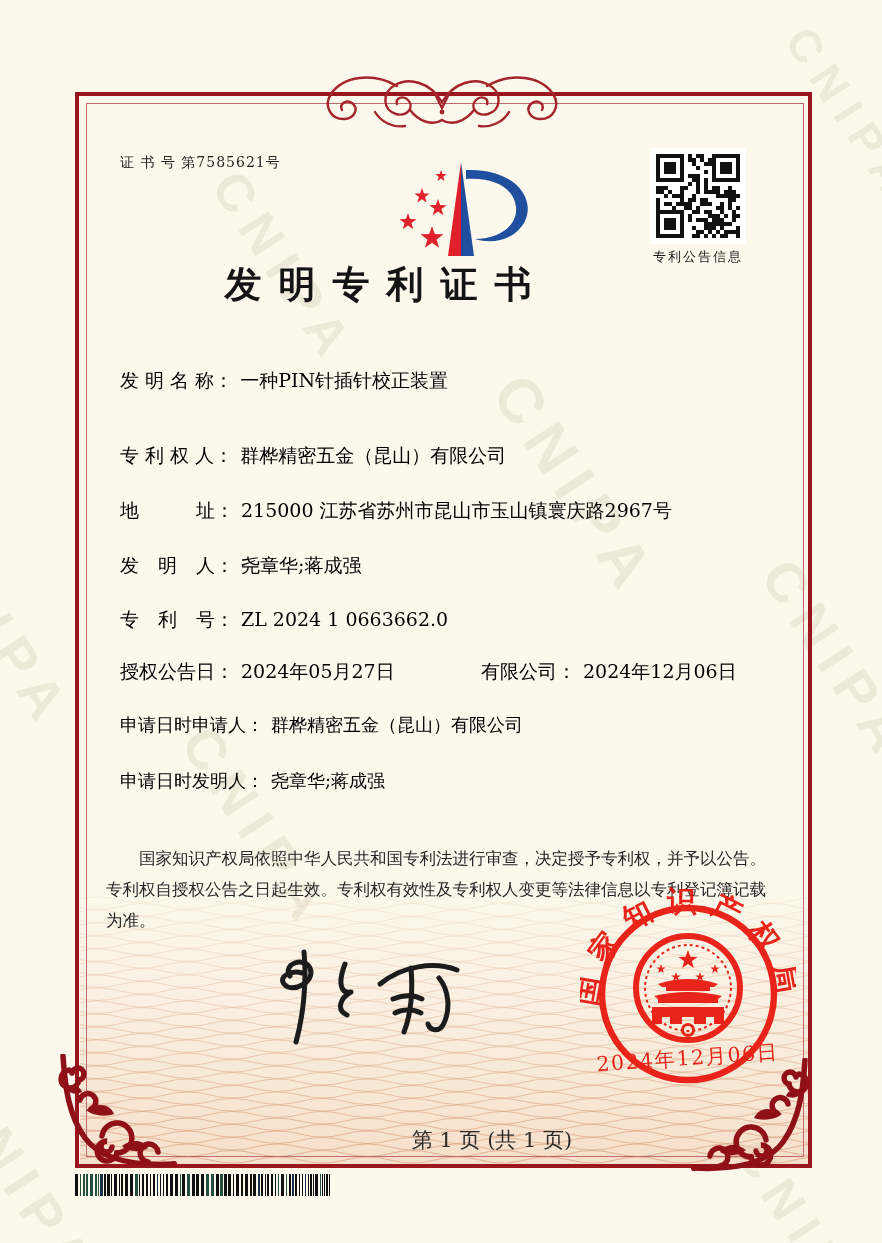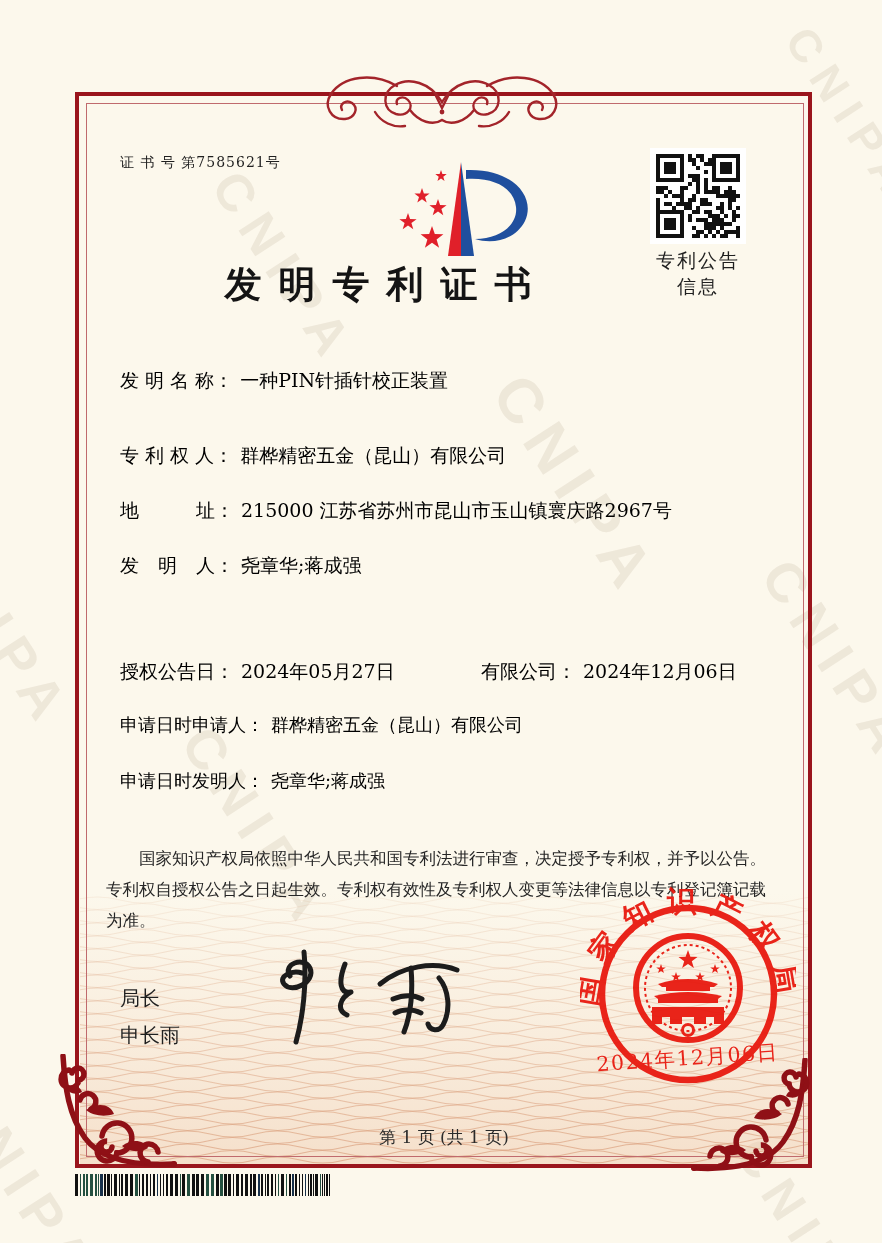--- a/index.html
+++ b/index.html
@@ -26,21 +26,21 @@
   .top-ornament{position:absolute;left:315px;top:70px;z-index:4;}
   .flourish{position:absolute;z-index:4;}
   .flourish.bl{left:56px;top:1054px;}
   .flourish.br{left:690px;top:1058px;transform:scaleX(-1);}
   
   .cert-no{position:absolute;left:120px;top:154px;font-size:14px;letter-spacing:1px;z-index:3;}
   .logo{position:absolute;left:382px;top:146px;z-index:3;}
   .qr-box{position:absolute;left:650px;top:148px;width:96px;height:96px;background:#fff;z-index:3;
     display:flex;align-items:center;justify-content:center;}
   .qr-label{position:absolute;left:650px;top:248px;width:96px;text-align:center;
-    font-size:19px;letter-spacing:2px;z-index:3;}
+    font-size:13px;letter-spacing:2px;z-index:3;}
   .cert-title{position:absolute;left:75px;top:260px;width:606px;text-align:center;
     font-size:37px;font-weight:bold;letter-spacing:17px;text-indent:17px;color:#141414;z-index:3;}
   
   .field{position:absolute;font-size:19px;white-space:nowrap;z-index:3;color:#000000;margin-top:8px;}
   .field .val{margin-left:7px;}
   .f1{left:120px;top:360px;}
   .f2{left:120px;top:435px;}
   .f3{left:120px;top:490px;}
   .f4{left:120px;top:545px;text-align:center;}
   .f5{left:120px;top:599px;}
@@ -52,21 +52,21 @@
   
   .statement{position:absolute;left:106px;top:843px;width:676px;z-index:3;
     font-size:16.5px;line-height:31px;color:#262626;}
   .statement .ln1{text-indent:33px;}
   
   .director{position:absolute;left:120px;top:980px;z-index:3;font-size:20px;line-height:37px;}
   .signature{position:absolute;left:252px;top:942px;z-index:3;}
   .seal{position:absolute;left:580px;top:882px;z-index:4;}
   
   .page-no{position:absolute;left:75px;top:1126px;width:738px;text-align:center;
-    font-size:17px;z-index:3;color:#2a2a2a;}
+    font-size:21px;z-index:3;color:#2a2a2a;padding-left:48px;}
   .barcode{position:absolute;left:73px;top:1174px;z-index:3;}
 </style>
 </head>
 <body>
 
 <div class="page">
 
   <div class="wm" style="left:250px;top:160px;font-size:52px;">CNIPA</div>
   <div class="wm" style="left:538px;top:362px;font-size:62px;">CNIPA</div>
   <div class="wm" style="left:-38px;top:515px;font-size:55px;">CNIPA</div>
@@ -362,42 +362,41 @@
   </div>
   <div class="field f2">
     <span class="lbl">专 利 权 人：</span><span class="val">群桦精密五金（昆山）有限公司</span>
   </div>
   <div class="field f3">
     <span class="lbl">地　　　址：</span><span class="val">215000 江苏省苏州市昆山市玉山镇寰庆路2967号</span>
   </div>
   <div class="field f4">
     <span class="lbl">发　明　人：</span><span class="val">尧章华;蒋成强</span>
   </div>
+  <div class="field f5">
+    <span class="lbl">专　利　号：</span><span class="val">ZL 2024 1 0663662.0</span>
+  </div>
   <div class="field f7">
     <span class="lbl">授权公告日：</span><span class="val">2024年05月27日</span>
   </div>
   <div class="field f8">
     <span class="lbl">有限公司：</span><span class="val">2024年12月06日</span>
   </div>
   <div class="field f9">
     <span class="lbl">申请日时申请人：</span><span class="val">群桦精密五金（昆山）有限公司</span>
   </div>
   <div class="field f10">
     <span class="lbl">申请日时发明人：</span><span class="val">尧章华;蒋成强</span>
   </div>
 
   <div class="statement">
     <div class="ln1">国家知识产权局依照中华人民共和国专利法进行审查，决定授予专利权，并予以公告。</div>
     <div class="ln2">专利权自授权公告之日起生效。专利权有效性及专利权人变更等法律信息以专利登记簿记载为准。</div>
   </div>
 
-  <div class="director">
-    <div>局长</div>
-    <div>申长雨</div>
-  </div>
 
   <svg class="signature" width="230" height="112" viewBox="0 0 230 112">
     <g fill="none" stroke="#1c1c1c" stroke-width="5" stroke-linecap="round" stroke-linejoin="round">
       <path d="M38,34 C30,22 52,14 58,26 C64,40 40,52 32,42 C26,34 40,28 50,31"></path>
       <path d="M52,10 C55,40 51,75 44,100"></path>
       <path d="M93,22 C86,40 88,52 99,50 C88,56 84,68 95,73"></path>
       <path d="M128,42 C150,24 182,19 205,28"></path>
       <path d="M159,26 C161,50 159,72 152,90"></path>
       <path d="M187,36 C197,48 199,68 191,83 C187,90 178,89 176,82"></path>
       <path d="M141,57 C151,53 162,53 170,57"></path>

